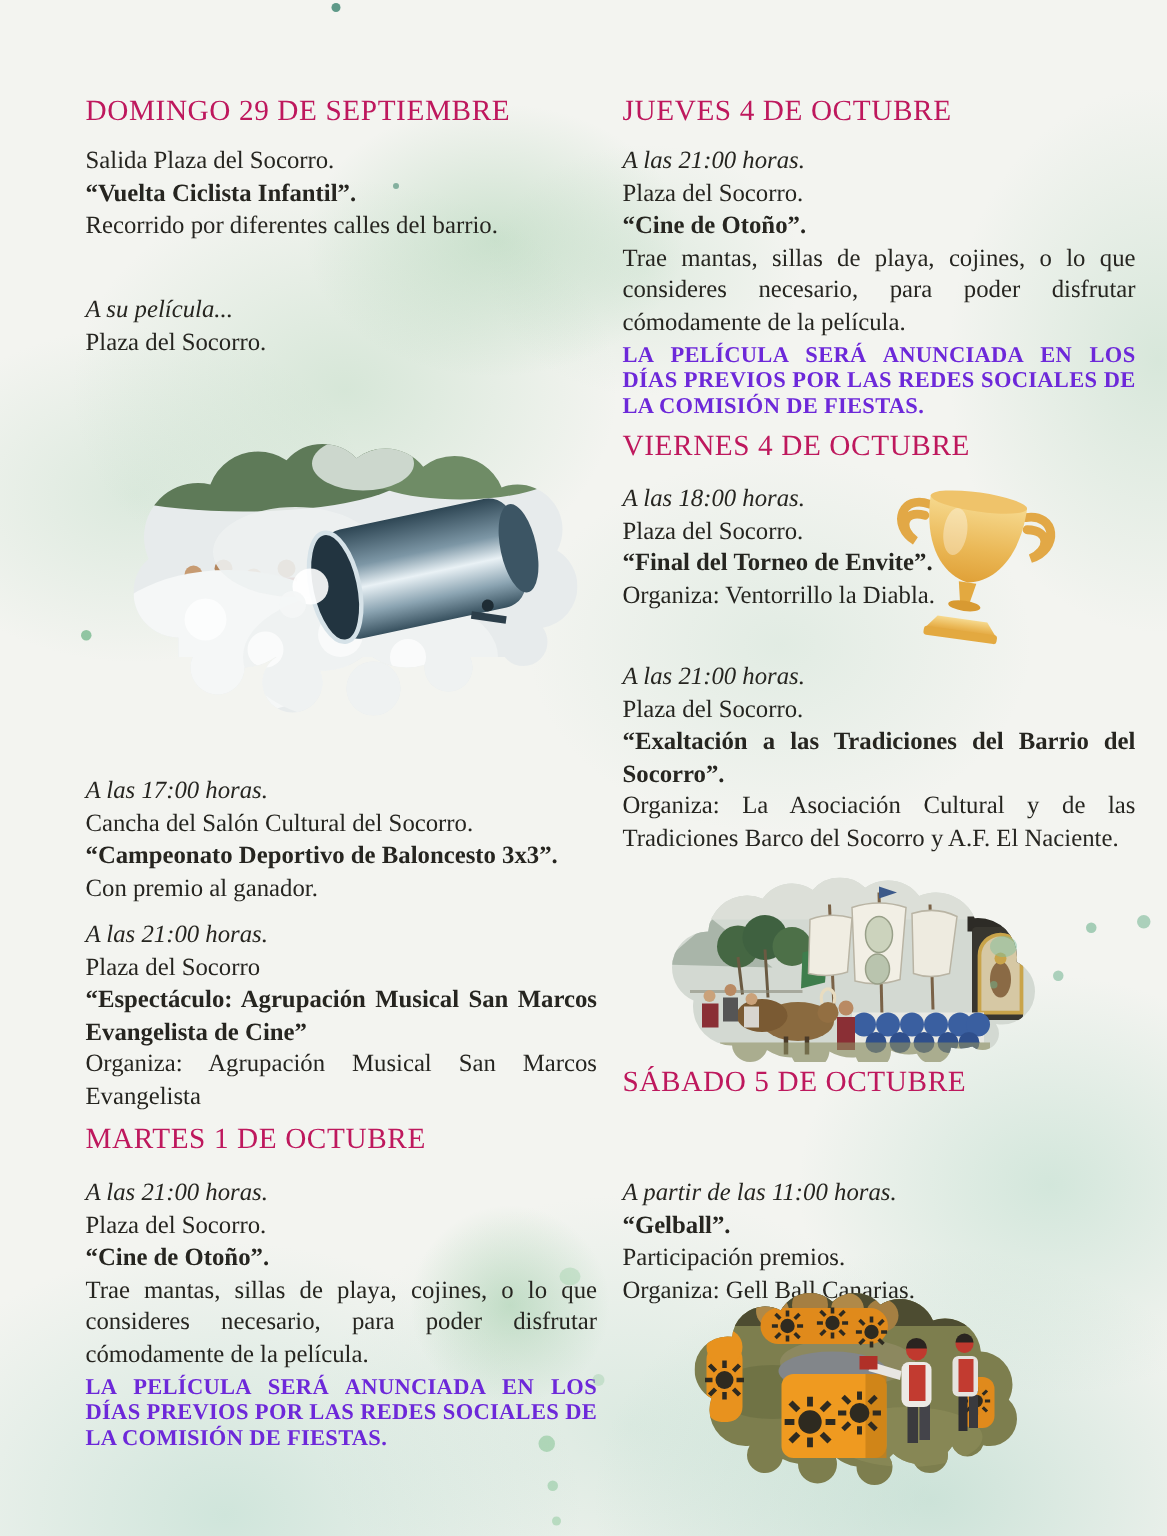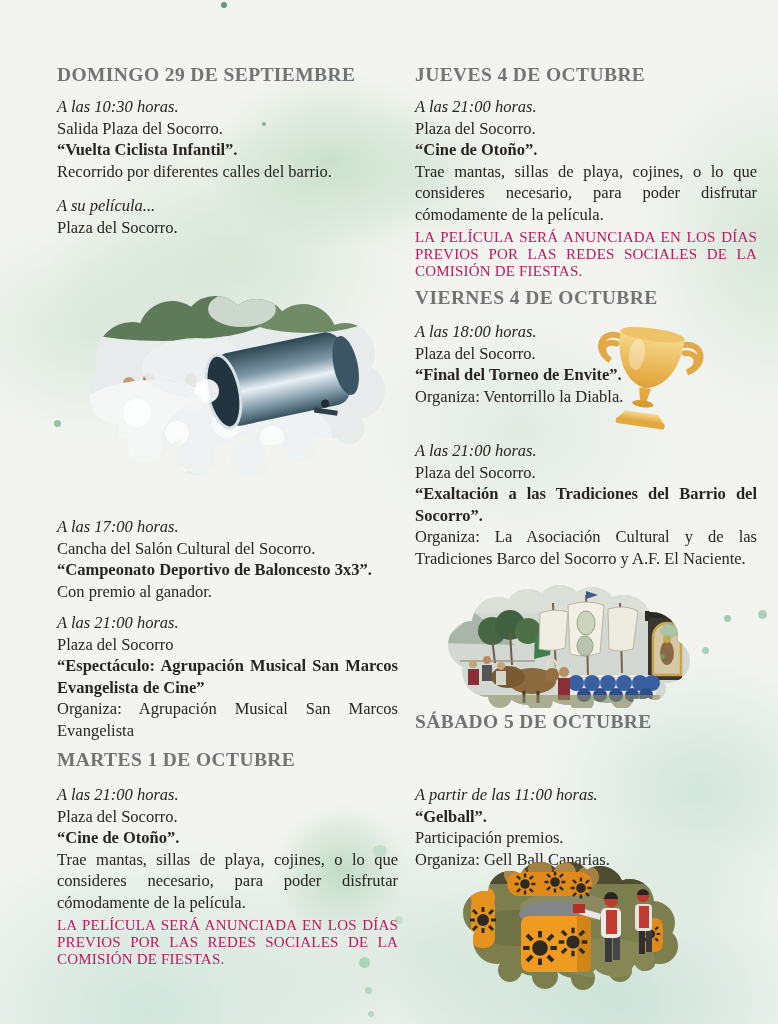--- a/index.html
+++ b/index.html
@@ -17,42 +17,41 @@
       radial-gradient(ellipse 200px 260px at 772px 240px, rgba(160,205,175,.33), transparent 70%),
       radial-gradient(ellipse 240px 200px at 700px 790px, rgba(150,205,180,.35), transparent 70%),
       radial-gradient(ellipse 320px 240px at 620px 1000px, rgba(145,200,180,.40), transparent 70%),
       radial-gradient(ellipse 340px 260px at 150px 1010px, rgba(150,205,185,.38), transparent 70%),
       radial-gradient(ellipse 300px 220px at 420px 950px, rgba(165,210,190,.30), transparent 70%);
   }
   .col{position:absolute;top:0;}
   #col-left{left:57px;width:341px;}
   #col-right{left:415px;width:342px;}
   .hd{position:absolute;left:0;margin:0;font-size:19.5px;line-height:24px;
-      font-weight:bold;color:#737373;letter-spacing:.4px;white-space:nowrap;}
+      font-weight:normal;color:#be185d;letter-spacing:.4px;white-space:nowrap;}
   .blk{position:absolute;left:0;right:0;}
   .blk p{margin:0;font-size:16.5px;line-height:21.5px;}
   p.t{font-style:italic;}
   p.b{font-weight:bold;}
   p.j{text-align:justify;}
-  p.note{color:#be185d;font-weight:normal;font-size:15px;line-height:17px;
+  p.note{color:#6d28d9;font-weight:bold;font-size:15px;line-height:17px;
          letter-spacing:.2px;text-align:justify;margin-top:4px;}
   .photo{position:absolute;}
   .photo svg{display:block;}
   .trophy{position:absolute;}
   .dot{position:absolute;border-radius:50%;}
 </style>
 </head>
 <body>
 
 <div class="col" id="col-left">
 
   <h2 class="hd" style="top:63px">DOMINGO 29 DE SEPTIEMBRE</h2>
 
   <div class="blk" style="top:96px">
-    <p class="t">A las 10:30 horas.</p>
     <p>Salida Plaza del Socorro.</p>
     <p class="b">“Vuelta Ciclista Infantil”.</p>
     <p>Recorrido por diferentes calles del barrio.</p>
   </div>
 
   <div class="blk" style="top:195px">
     <p class="t">A su película...</p>
     <p>Plaza del Socorro.</p>
   </div>
 

